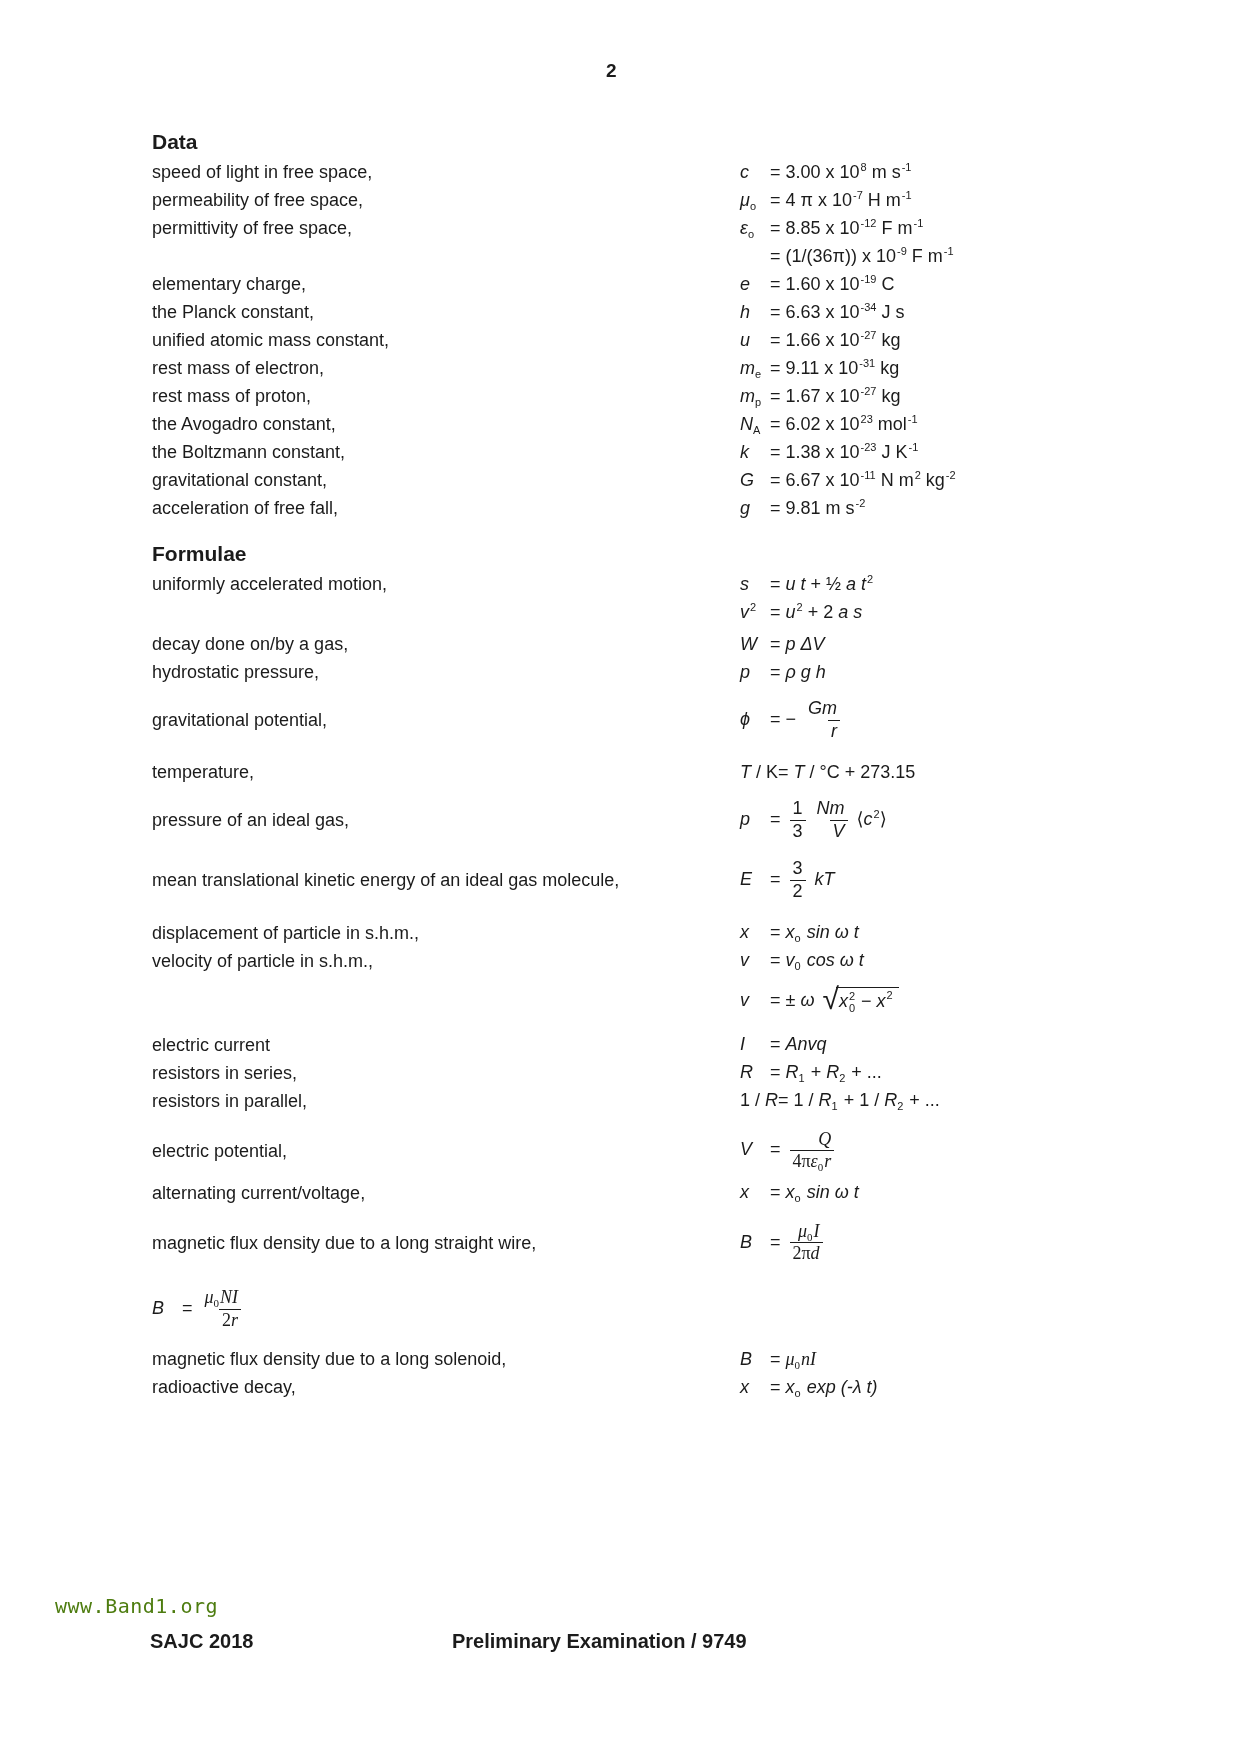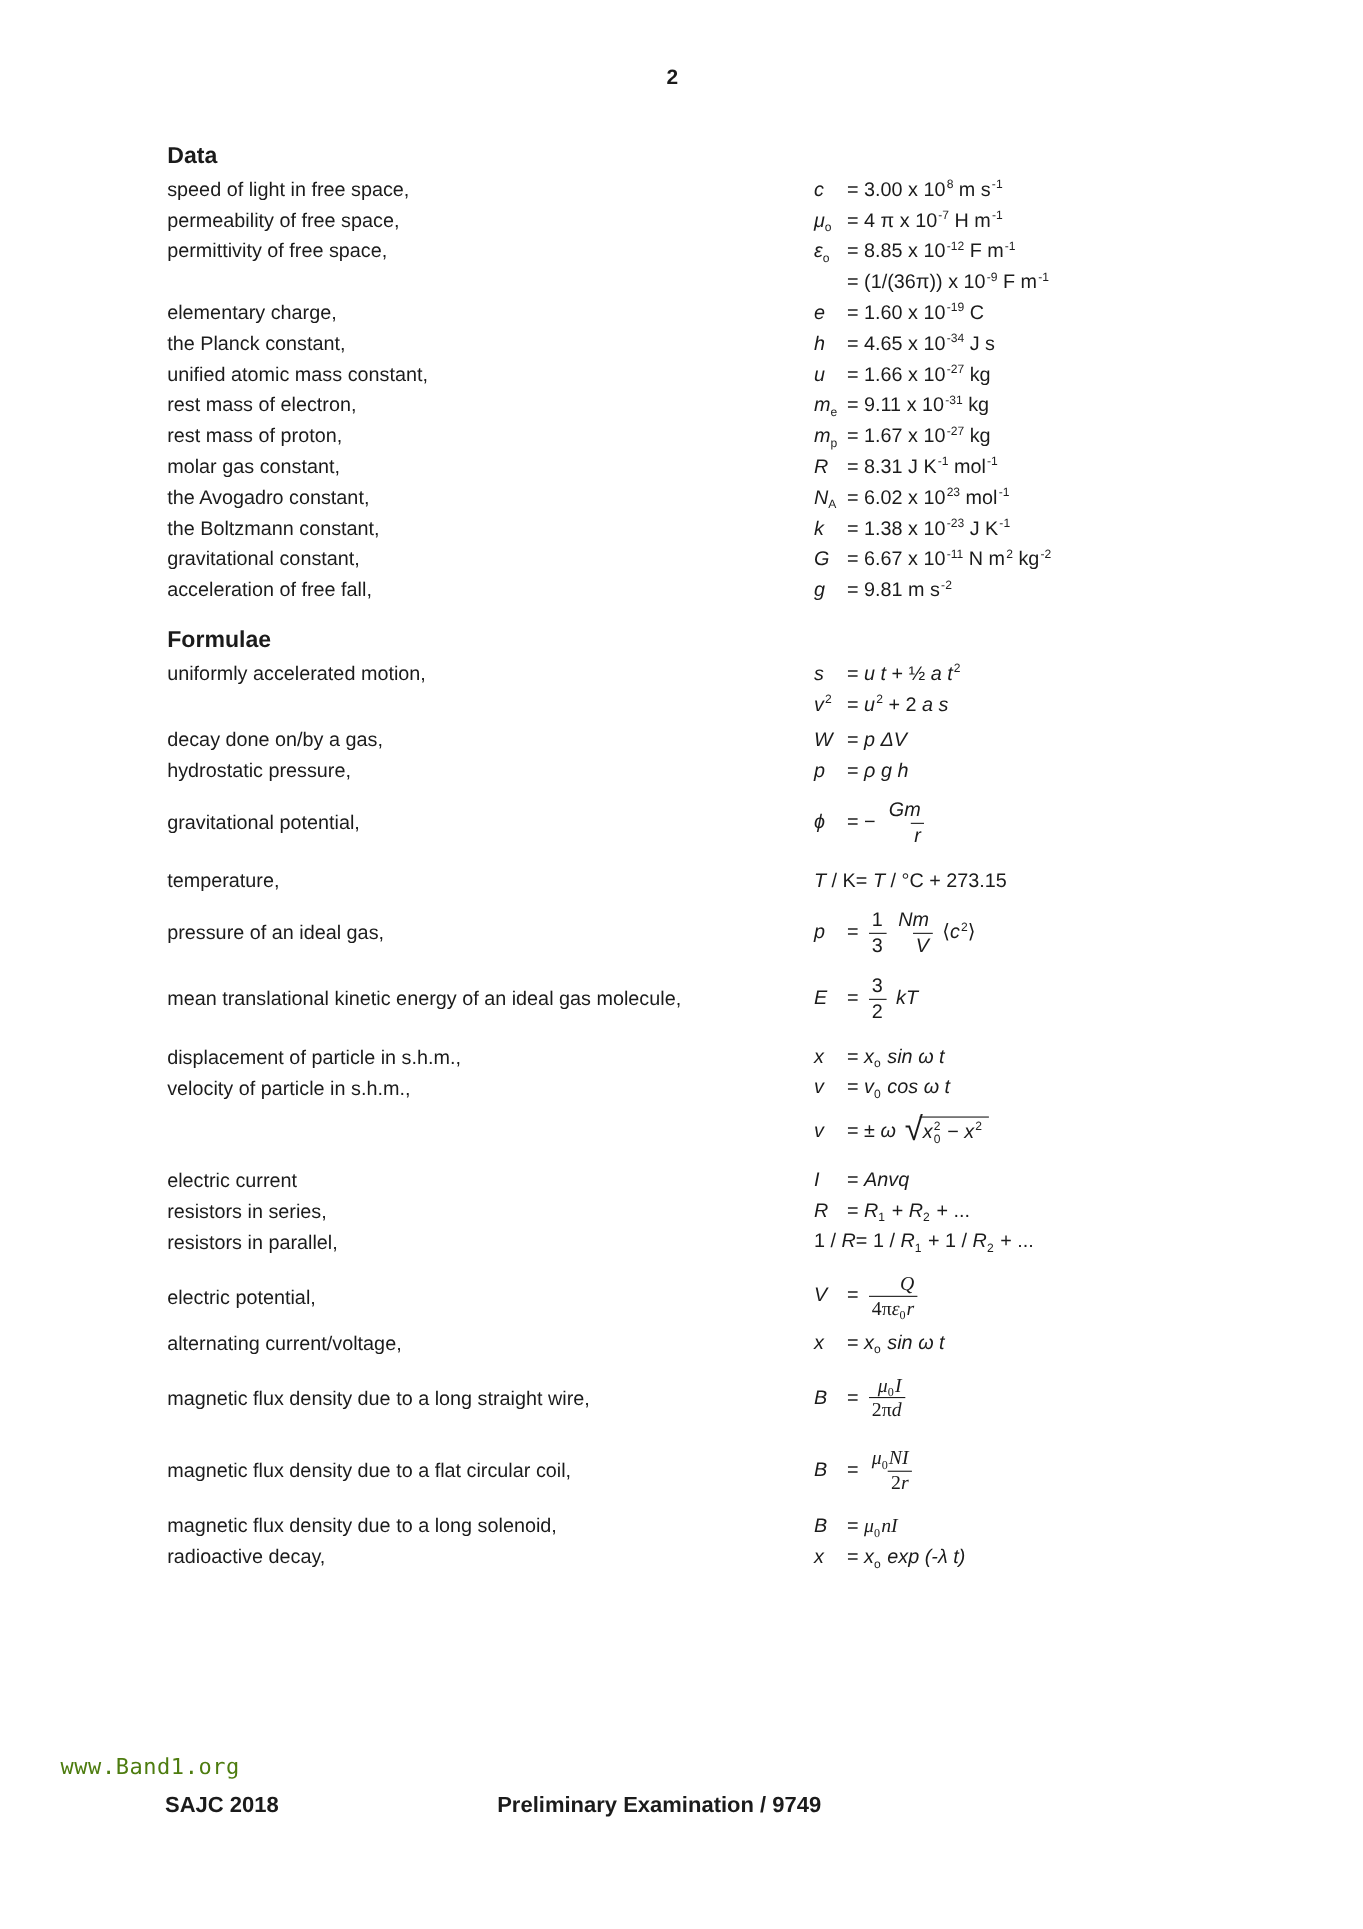--- a/index.html
+++ b/index.html
@@ -77,37 +77,33 @@
         <div class="row">
           <div class="lab"></div>
           <div class="math"><span class="symcol"></span><span class="rhs"><span class="rm">= (1/(36π)) x 10</span><span class="sup">-9</span><span class="rm"> F m</span><span class="sup">-1</span></span></div>
         </div>
         <div class="row">
           <div class="lab">elementary charge,</div>
           <div class="math"><span class="symcol"><span class="it">e</span></span><span class="rhs"><span class="rm">= 1.60 x 10</span><span class="sup">-19</span><span class="rm"> C</span></span></div>
         </div>
         <div class="row">
           <div class="lab">the Planck constant,</div>
-          <div class="math"><span class="symcol"><span class="it">h</span></span><span class="rhs"><span class="rm">= 4.65 x 10</span><span class="sup">-34</span><span class="rm"> J s</span></span></div>
+          <div class="math"><span class="symcol"><span class="it">h</span></span><span class="rhs"><span class="rm">= 6.63 x 10</span><span class="sup">-34</span><span class="rm"> J s</span></span></div>
         </div>
         <div class="row">
           <div class="lab">unified atomic mass constant,</div>
           <div class="math"><span class="symcol"><span class="it">u</span></span><span class="rhs"><span class="rm">= 1.66 x 10</span><span class="sup">-27</span><span class="rm"> kg</span></span></div>
         </div>
         <div class="row">
           <div class="lab">rest mass of electron,</div>
           <div class="math"><span class="symcol"><span class="it">m</span><span class="sub">e</span></span><span class="rhs"><span class="rm">= 9.11 x 10</span><span class="sup">-31</span><span class="rm"> kg</span></span></div>
         </div>
         <div class="row">
           <div class="lab">rest mass of proton,</div>
           <div class="math"><span class="symcol"><span class="it">m</span><span class="sub">p</span></span><span class="rhs"><span class="rm">= 1.67 x 10</span><span class="sup">-27</span><span class="rm"> kg</span></span></div>
-        </div>
-        <div class="row">
-          <div class="lab">molar gas constant,</div>
-          <div class="math"><span class="symcol"><span class="it">R</span></span><span class="rhs"><span class="rm">= 8.31 J K</span><span class="sup">-1</span><span class="rm"> mol</span><span class="sup">-1</span></span></div>
         </div>
         <div class="row">
           <div class="lab">the Avogadro constant,</div>
           <div class="math"><span class="symcol"><span class="it">N</span><span class="sub">A</span></span><span class="rhs"><span class="rm">= 6.02 x 10</span><span class="sup">23</span><span class="rm"> mol</span><span class="sup">-1</span></span></div>
         </div>
         <div class="row">
           <div class="lab">the Boltzmann constant,</div>
           <div class="math"><span class="symcol"><span class="it">k</span></span><span class="rhs"><span class="rm">= 1.38 x 10</span><span class="sup">-23</span><span class="rm"> J K</span><span class="sup">-1</span></span></div>
         </div>
         <div class="row">
@@ -208,21 +204,20 @@
           <div class="math"><span class="symcol"><span class="it">x</span></span><span class="rhs"><span class="rm">= </span><span class="it">x</span><span class="sub">o</span><span class="rm">  </span><span class="it">sin ω t</span></span></div>
         </div>
         <div class="row" style="margin-top: 8px;">
           <div class="lab">magnetic flux density due to a long straight wire,</div>
           <div class="math"><span class="symcol"><span class="it">B</span></span><span class="rhs"><span class="rm">= </span><span class="frac serif">
                 <span class="num"><span class="it">μ</span><span class="sub">0</span><span class="it">I</span></span>
                 <span class="den"><span class="rm">2π</span><span class="it">d</span></span>
               </span></span></div>
         </div>
         <div class="row" style="margin-top: 10px;">
-          <div class="lab">magnetic flux density due to a flat circular coil,</div>
           <div class="math"><span class="symcol"><span class="it">B</span></span><span class="rhs"><span class="rm">= </span><span class="frac serif">
                 <span class="num"><span class="it">μ</span><span class="sub">0</span><span class="it">NI</span></span>
                 <span class="den"><span class="rm">2</span><span class="it">r</span></span>
               </span></span></div>
         </div>
         <div class="row" style="margin-top: 8px;">
           <div class="lab">magnetic flux density due to a long solenoid,</div>
           <div class="math"><span class="symcol"><span class="it">B</span></span><span class="rhs"><span class="rm">= </span><span class="it serif">μ</span><span class="sub serif">0</span><span class="it serif">nI</span></span></div>
         </div>
         <div class="row">

